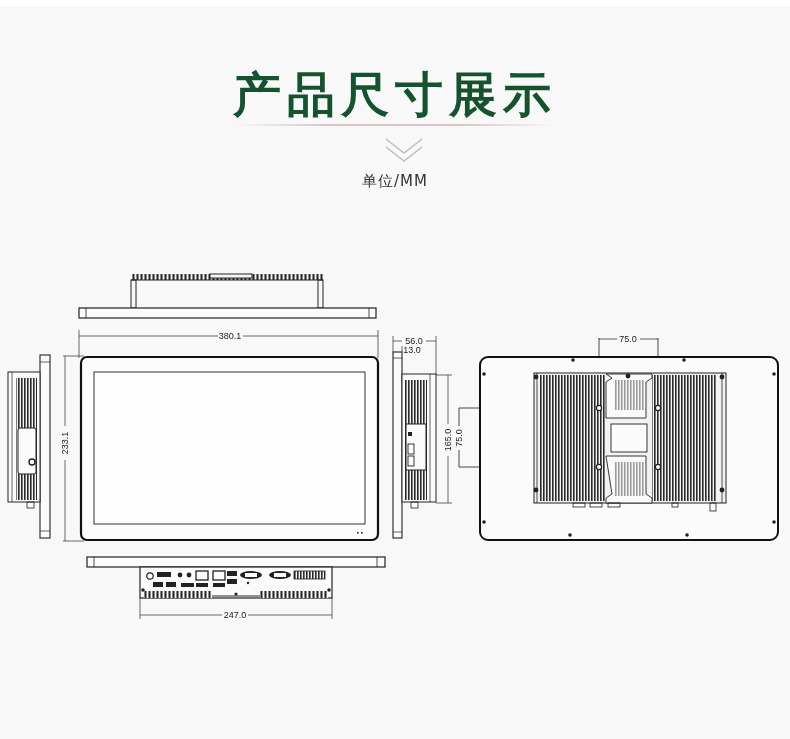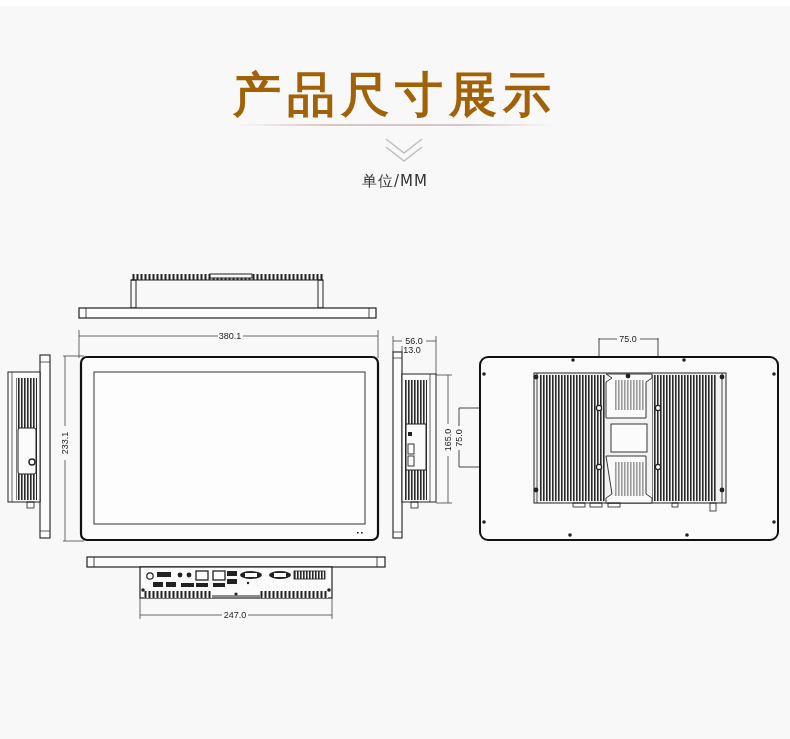--- a/index.html
+++ b/index.html
@@ -3,21 +3,21 @@
 <meta charset="utf-8">
 <style>
   html, body { margin:0; padding:0; }
   body {
     width:790px; height:739px; background:#f8f8f8; position:relative; overflow:hidden;
     font-family:"DejaVu Sans", sans-serif;
   }
   .topband { position:absolute; left:0; top:0; width:790px; height:6px; background:#ffffff; }
   .title {
     position:absolute; left:0; top:64px; width:790px; text-align:center;
-    font-size:48px; font-weight:bold; color:#a16207; letter-spacing:6px; line-height:60px;
+    font-size:48px; font-weight:bold; color:#14532d; letter-spacing:6px; line-height:60px;
   }
   .title-rule {
     position:absolute; left:235px; top:124px; width:320px; height:2px;
     background:linear-gradient(90deg, rgba(200,170,170,0), #d8c4c4 30%, #d8c4c4 70%, rgba(200,170,170,0));
   }
   .chevrons { position:absolute; left:384px; top:136px; width:40px; height:30px; }
   .unit {
     position:absolute; left:0; top:172px; width:790px; text-align:center;
     font-size:15px; color:#333; letter-spacing:1px;
   }

